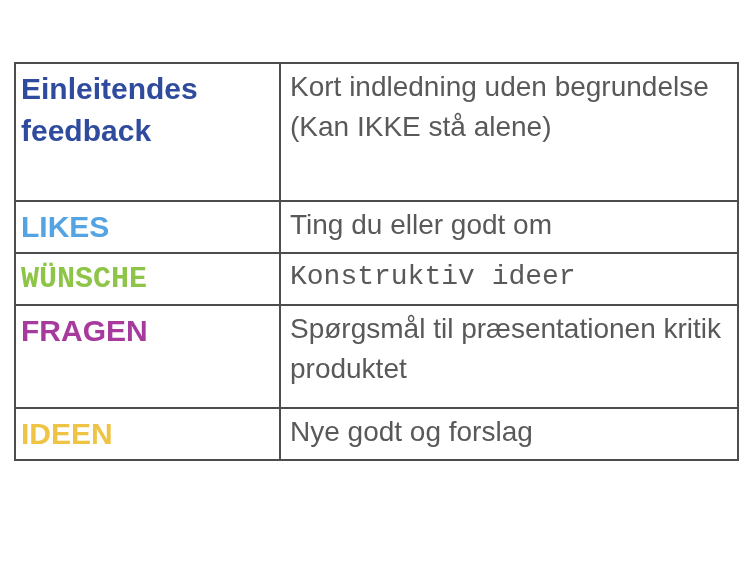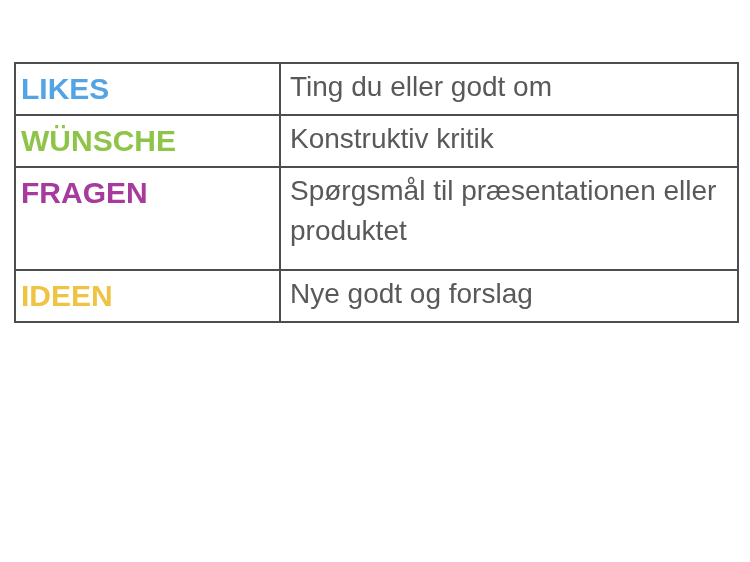--- a/index.html
+++ b/index.html
@@ -41,58 +41,67 @@
     letter-spacing: 0px;
   }
   td.desc-cell {
     padding: 3px 8px 3px 9px;
     color: #59595b;
     font-size: 28px;
     line-height: 40px;
   }
   tr.r0 td { height: 138px; }
   tr.r1 td { height: 52px; }
-  tr.r2 td { height: 49px; }
+  tr.r2 td { height: 49px; font-family: Liberation Mono, monospace; }
   tr.r3 td { height: 103px; margin-left: 45px; }
   tr.r4 td { height: 44px; }
   .desc-line { white-space: normal; }
 </style>
 </head>
 <body>
 
 <div class="page">
   <div class="table-wrap">
     <table class="feedback-table">
       <colgroup>
         <col class="col-term">
         <col class="col-desc">
       </colgroup>
       <tbody>
+        <tr class="r0">
+          <td class="term-cell">
+            <span style="color: rgb(47, 75, 158);">Einleitendes feedback</span>
+          </td>
+          <td class="desc-cell">
+            <div class="desc-line">Kort indledning uden begrundelse</div>
+            <div class="desc-line">(Kan IKKE stå alene)</div>
+          </td>
+        </tr>
         <tr class="r1">
           <td class="term-cell">
             <span style="color: rgb(84, 164, 228);">LIKES</span>
           </td>
           <td class="desc-cell">
             <div class="desc-line">Ting du eller godt om</div>
           </td>
         </tr>
         <tr class="r2">
           <td class="term-cell">
             <span style="color: rgb(142, 197, 73);">WÜNSCHE</span>
           </td>
           <td class="desc-cell">
-            <div class="desc-line">Konstruktiv kritik</div>
+            <div class="desc-line">Konstruktiv ideer</div>
           </td>
         </tr>
         <tr class="r3">
           <td class="term-cell">
             <span style="color: rgb(166, 58, 157);">FRAGEN</span>
           </td>
           <td class="desc-cell">
-            <div class="desc-line">Spørgsmål til præsentationen eller produktet</div>
+            <div class="desc-line">Spørgsmål til præsentationen kritik produktet</div>
           </td>
         </tr>
         <tr class="r4">
           <td class="term-cell">
             <span style="color: rgb(239, 195, 67);">IDEEN</span>
           </td>
           <td class="desc-cell">
             <div class="desc-line">Nye godt og forslag</div>
           </td>
         </tr>

